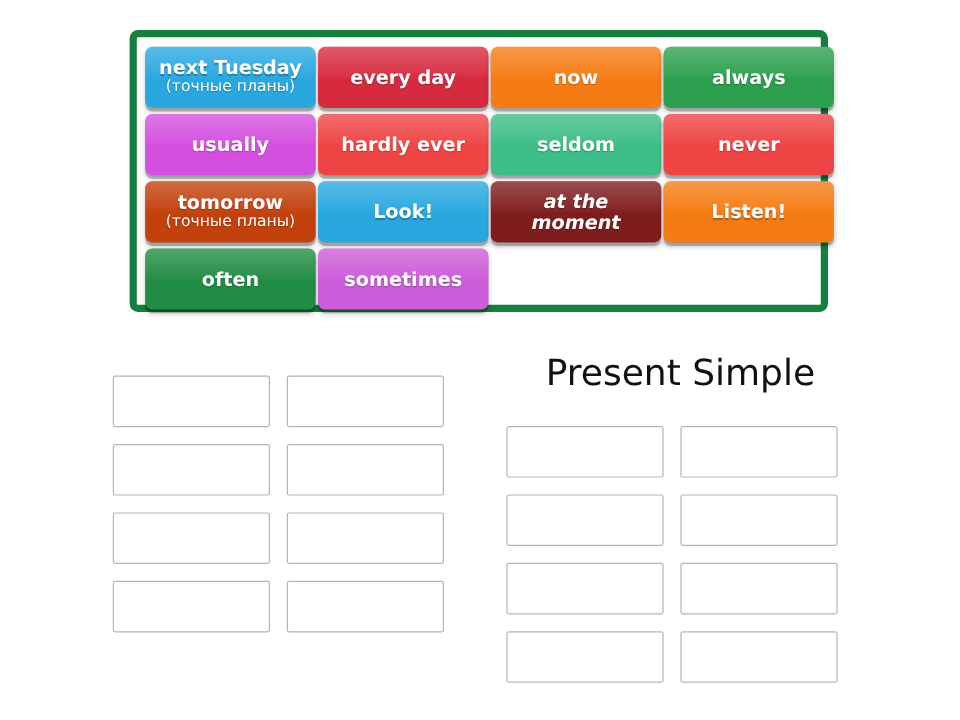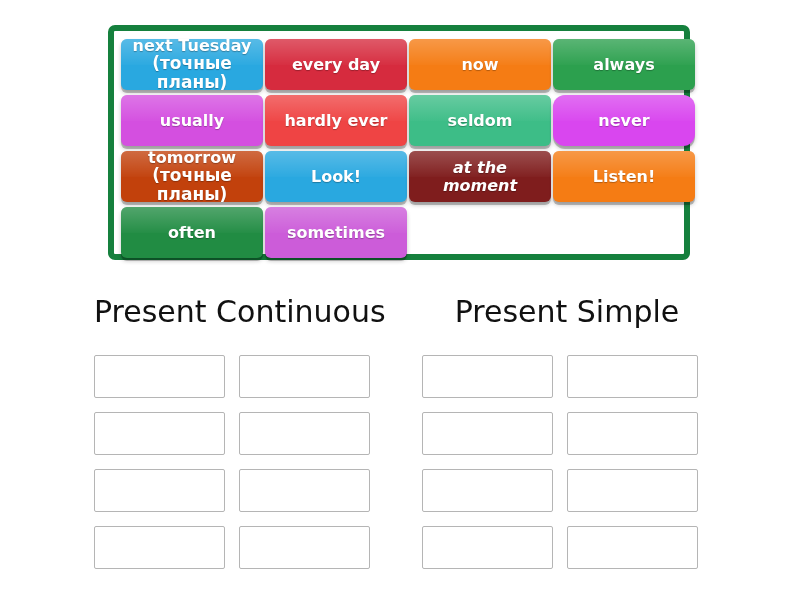--- a/index.html
+++ b/index.html
@@ -64,22 +64,22 @@
     background: linear-gradient(to bottom, rgba(255,255,255,0.22), rgba(255,255,255,0.02));
     pointer-events: none;
     border-radius: 6px 6px 0 0;
   }
   .tile-text {
     position: relative;
     z-index: 2;
   }
   .tile-sub {
     display: block;
-    font-size: 17px;
-    font-weight: bold;
+    font-size: 13px;
+    font-weight: normal;
   }
   .tile-empty {
     box-shadow: none;
     background: transparent !important;
     cursor: default;
   }
   .tile-empty::after { display: none; }
 
   
   #answer-area {
@@ -139,21 +139,21 @@
       </div>
       <div class="tile" style="background: rgb(212, 79, 224);">
         <span class="tile-text">usually</span>
       </div>
       <div class="tile" style="background: #ef4444;">
         <span class="tile-text">hardly ever</span>
       </div>
       <div class="tile" style="background: rgb(61, 189, 135);">
         <span class="tile-text">seldom</span>
       </div>
-      <div class="tile" style="background: #d946ef; border-radius: 12px;">
+      <div class="tile" style="background: #ef4444;">
         <span class="tile-text">never</span>
       </div>
       <div class="tile" style="background: #c2410c;">
         <span class="tile-text">tomorrow<span class="tile-sub">(точные планы)</span></span>
       </div>
       <div class="tile" style="background: rgb(41, 168, 224); justify-content: center;">
         <span class="tile-text">Look!</span>
       </div>
       <div class="tile" style="background: #7f1d1d; font-style: italic;">
         <span class="tile-text">at the moment</span>
@@ -168,21 +168,20 @@
         <span class="tile-text">sometimes</span>
       </div>
       <div class="tile tile-empty"></div>
       <div class="tile tile-empty"></div>
     </div>
 </div>
 
 <div id="answer-area">
 
   <div class="column" id="column-present-continuous">
-    <h2 class="column-title">Present Continuous</h2>
     <div class="slot-grid">
         <div class="slot"></div>
         <div class="slot"></div>
         <div class="slot"></div>
         <div class="slot"></div>
         <div class="slot"></div>
         <div class="slot"></div>
         <div class="slot"></div>
         <div class="slot"></div>
       </div>

